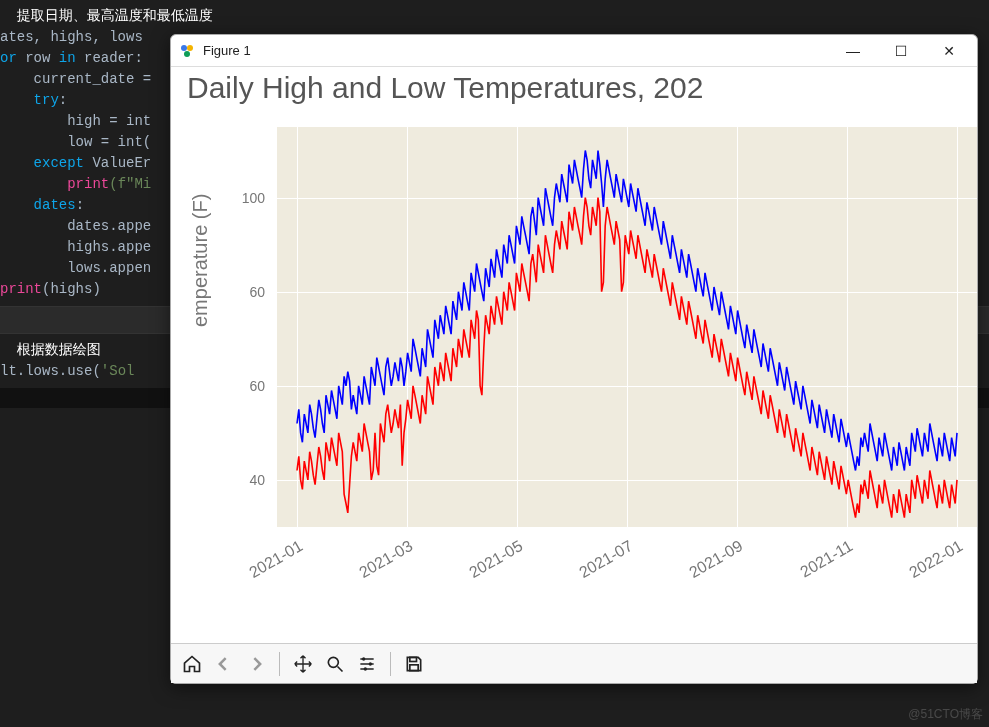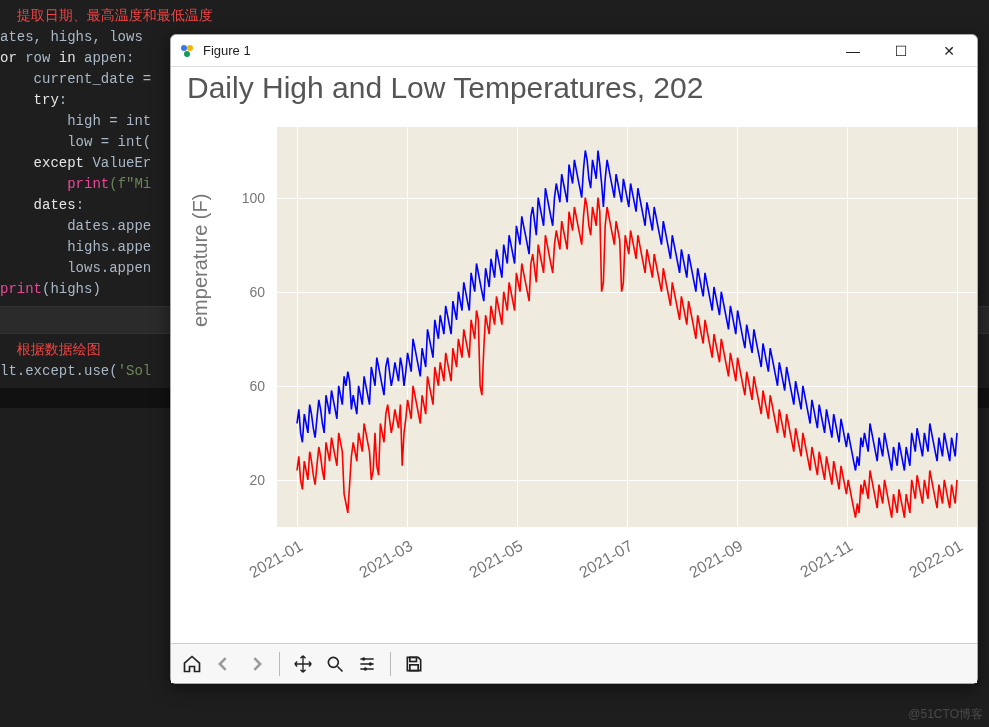--- a/index.html
+++ b/index.html
@@ -7,22 +7,22 @@
     width: 989px; height: 727px;
     background: #1e1e1e;
     font-family: Consolas, 'Courier New', monospace;
     position: relative; overflow: hidden;
   }
   .editor {
     position: absolute; left: 0; top: 0; width: 989px; height: 727px;
     color: #ccc; font-size: 14px; line-height: 21px;
   }
   .editor .line { white-space: pre; padding-left: 0; }
-  .cmt { color: #ef4444; }
-  .kw  { color: #e5e5e5; }
+  .cmt { color: #ffffff; }
+  .kw  { color: #0ea5e9; }
   .fn  { color: #ec4899; }
   .str { color: #6a8759; }
   .plain { color: #a9b7c6; }
   .editor-block { padding: 6px 0 0 0; }
   .divider { height: 28px; background: #2b2b2b; margin-top: 6px; border-top:1px solid #333; border-bottom:1px solid #333; display:flex; align-items:center; padding-left:6px; color:#888;}
   .dark-strip { background:#111; height:20px; margin-top:6px;}
   .watermark {
     position: absolute; right: 6px; bottom: 4px;
     color: rgba(200,200,200,0.25); font-size: 12px;
     font-family: Arial, sans-serif;
@@ -86,37 +86,37 @@
   .tb-btn { width:30px; height:30px; display:flex; align-items:center; justify-content:center; }
   .tb-btn svg { width:20px; height:20px; }
 </style>
 </head>
 <body>
 
 <div class="editor">
   <div class="editor-block">
     <div class="line cmt">  提取日期、最高温度和最低温度</div>
     <div class="line plain">ates, highs, lows</div>
-    <div class="line"><span class="kw">or </span><span class="plain">row </span><span class="kw">in </span><span class="plain">appen:</span></div>
+    <div class="line"><span class="kw">or </span><span class="plain">row </span><span class="kw">in </span><span class="plain">reader:</span></div>
     <div class="line plain">    current_date =</div>
     <div class="line"><span>    </span><span class="kw">try</span><span class="plain">:</span></div>
     <div class="line plain">        high = int</div>
     <div class="line plain">        low = int(</div>
     <div class="line"><span>    </span><span class="kw">except </span><span class="plain">ValueEr</span></div>
     <div class="line"><span>        </span><span class="fn">print</span><span class="str">(f"Mi</span></div>
     <div class="line"><span>    </span><span class="kw">dates</span><span class="plain">:</span></div>
     <div class="line plain">        dates.appe</div>
     <div class="line plain">        highs.appe</div>
     <div class="line plain">        lows.appen</div>
     <div class="line"><span class="fn">print</span><span class="plain">(highs)</span></div>
   </div>
   <div class="divider"></div>
   <div class="editor-block">
     <div class="line cmt">  根据数据绘图</div>
-    <div class="line"><span class="plain">lt.except.use(</span><span class="str">'Sol</span></div>
+    <div class="line"><span class="plain">lt.lows.use(</span><span class="str">'Sol</span></div>
   </div>
   <div class="dark-strip"></div>
 </div>
 
 <div class="figwin">
   <div class="titlebar">
     <span class="icon">
       <svg viewBox="0 0 16 16">
           <circle cx="5" cy="5" r="3" fill="#3b78e7"></circle>
           <circle cx="11" cy="5" r="3" fill="#f4b400"></circle>
@@ -135,21 +135,21 @@
         <span>✕</span>
       </div>
   </div>
 
   <div class="plotarea">
     <div class="plot-title">Daily High and Low Temperatures, 202</div>
     <div class="ylabel">emperature (F)</div>
     <div class="axes"></div>
     <div id="grids">
         <div class="ygrid" style="top: 412.941px;"></div>
-        <div class="ytick" style="top: 412.941px;">20</div>
+        <div class="ytick" style="top: 412.941px;">40</div>
         <div class="ygrid" style="top: 318.824px;"></div>
         <div class="ytick" style="top: 318.824px;">60</div>
         <div class="ygrid" style="top: 224.706px;"></div>
         <div class="ytick" style="top: 224.706px;">60</div>
         <div class="ygrid" style="top: 130.588px;"></div>
         <div class="ytick" style="top: 130.588px;">100</div>
         <div class="xgrid" style="left: 110px;"></div>
         <div class="xtick" style="left: 20px;">2021-01</div>
         <div class="xgrid" style="left: 220px;"></div>
         <div class="xtick" style="left: 130px;">2021-03</div>

